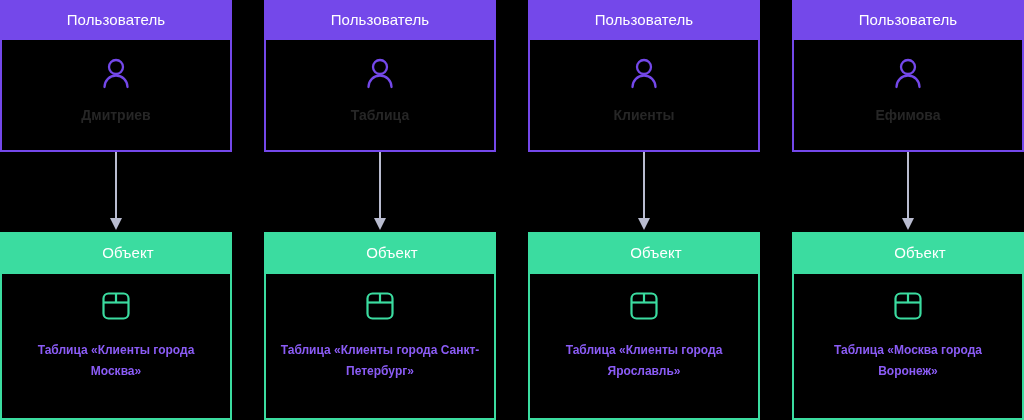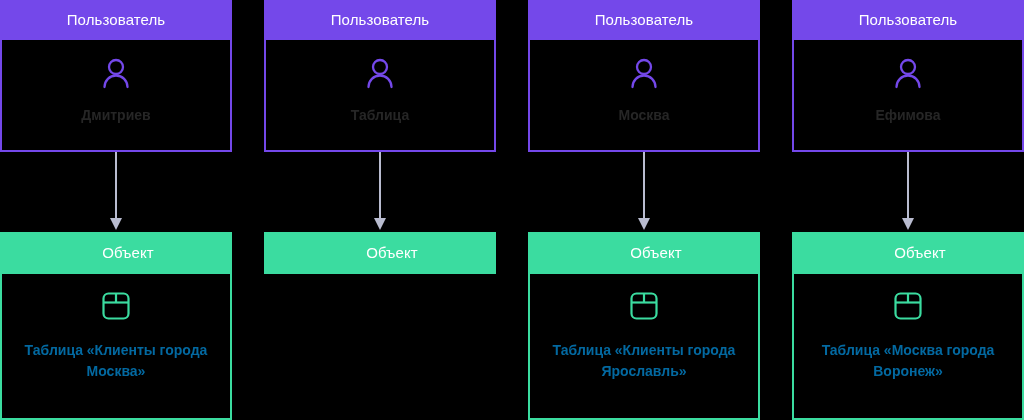--- a/index.html
+++ b/index.html
@@ -48,21 +48,21 @@
     background:#3bdca0;color:#ffffff;font-size:15px;letter-spacing:.1px;padding-left:24px;
   }
   .ocard .body{
     box-sizing:border-box;
     height:146px;background:#000;
     border:2px solid #3bdca0;border-top:none;
     display:flex;flex-direction:column;align-items:center;
     padding-top:16px;
   }
   .ocard .tname{
-    margin-top:14px;color:#0369a1;font-size:14px;font-weight:bold;
+    margin-top:14px;color:#8b5cf6;font-size:12px;font-weight:bold;
     text-align:center;line-height:21px;width:200px;
   }
 
   .icon{display:block;}
 </style>
 </head>
 <body>
 
 <div class="board">
 
@@ -120,35 +120,45 @@
 
     <span class="arrow">
       <svg width="14" height="80" viewBox="0 0 14 80">
         <line x1="7" y1="0" x2="7" y2="68" stroke="#b9bcd0" stroke-width="2"></line>
         <polygon points="1,66 13,66 7,78" fill="#b9bcd0"></polygon>
       </svg>
     </span>
 
     <div class="ocard">
       <div class="hdr">Объект</div>
+      <div class="body">
+        <span class="icon">
+          <svg width="32" height="32" viewBox="0 0 32 32">
+            <rect x="3.5" y="3.5" width="25" height="25" rx="5" ry="5" fill="none" stroke="#3bdca0" stroke-width="2.2"></rect>
+            <line x1="3.5" y1="12.5" x2="28.5" y2="12.5" stroke="#3bdca0" stroke-width="2.2"></line>
+            <line x1="16" y1="3.5" x2="16" y2="12.5" stroke="#3bdca0" stroke-width="2.2"></line>
+          </svg>
+        </span>
+        <div class="tname">Таблица «Клиенты города Санкт-Петербург»</div>
+      </div>
     </div>
   </div>
 
   <div class="col c2">
 
     <div class="ucard">
       <div class="hdr">Пользователь</div>
       <div class="body">
         <span class="icon">
           <svg width="34" height="34" viewBox="0 0 34 34">
             <circle cx="17" cy="11" r="7" fill="none" stroke="#7448ea" stroke-width="2.3"></circle>
             <path d="M5.5 31 A11.5 11.5 0 0 1 28.5 31" fill="none" stroke="#7448ea" stroke-width="2.3" stroke-linecap="round"></path>
           </svg>
         </span>
-        <div class="name">Москва</div>
+        <div class="name">Клиенты</div>
       </div>
     </div>
 
     <span class="arrow">
       <svg width="14" height="80" viewBox="0 0 14 80">
         <line x1="7" y1="0" x2="7" y2="68" stroke="#b9bcd0" stroke-width="2"></line>
         <polygon points="1,66 13,66 7,78" fill="#b9bcd0"></polygon>
       </svg>
     </span>
 

